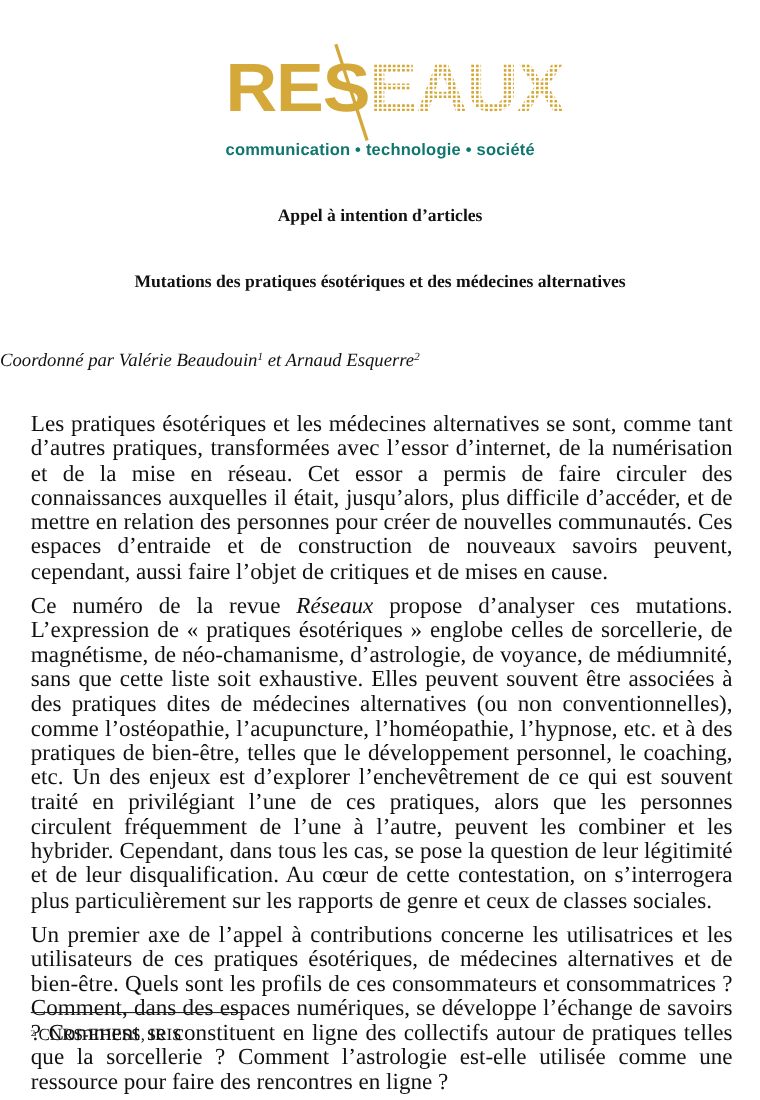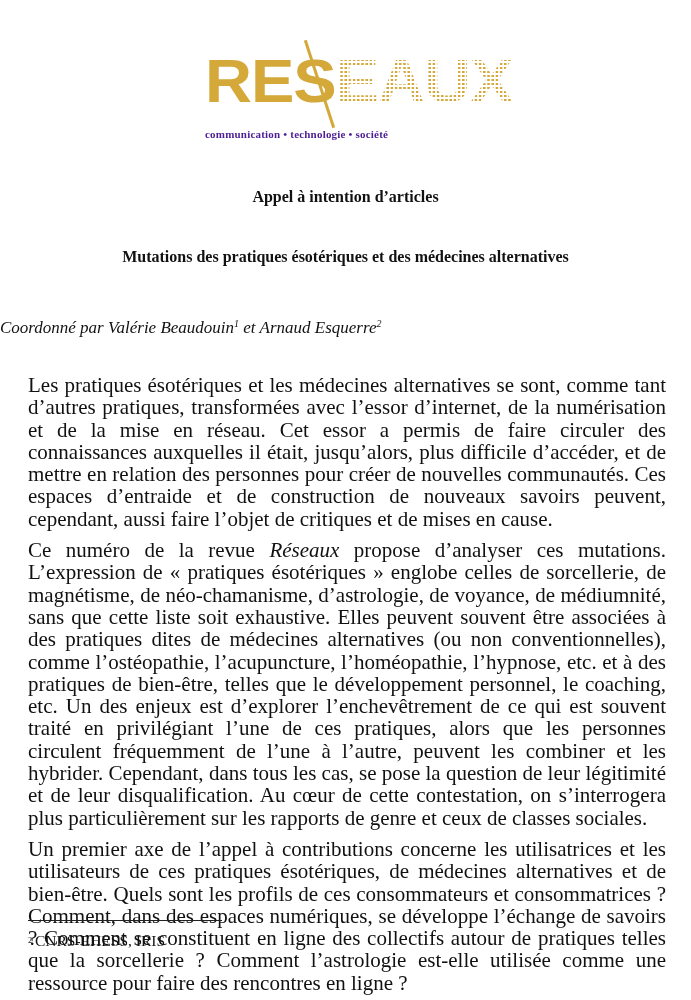--- a/index.html
+++ b/index.html
@@ -19,22 +19,22 @@
     color: transparent;
     background-image: radial-gradient(#D4A93A 45%, transparent 50%);
     background-size: 4px 4px;
     -webkit-background-clip: text; background-clip: text;
   }
   .logo-slash {
     position: absolute; left: 118px; top: 2px; width: 3px; height: 92px;
     background: #D4A93A; transform: rotate(-18deg);
   }
   .logo-tagline {
-    position: absolute; left: 5px; top: 92px; font-family: Liberation Serif, serif;
-    font-size: 11px; font-weight: bold; color: #4c1d95; letter-spacing: 0.2px; white-space: nowrap;
+    position: absolute; left: 5px; top: 92px; font-family: Liberation Sans, sans-serif;
+    font-size: 15px; font-weight: bold; color: #0f766e; letter-spacing: 0.2px; white-space: nowrap;
   }
   .title {
     position: absolute; left: 0; width: 691px; text-align: center;
     font-weight: bold; font-size: 16px; top: 188px;
   }
   .subtitle {
     position: absolute; left: 0; width: 691px; text-align: center;
     font-weight: bold; font-size: 16px; top: 248px;
   }
   .coord {

